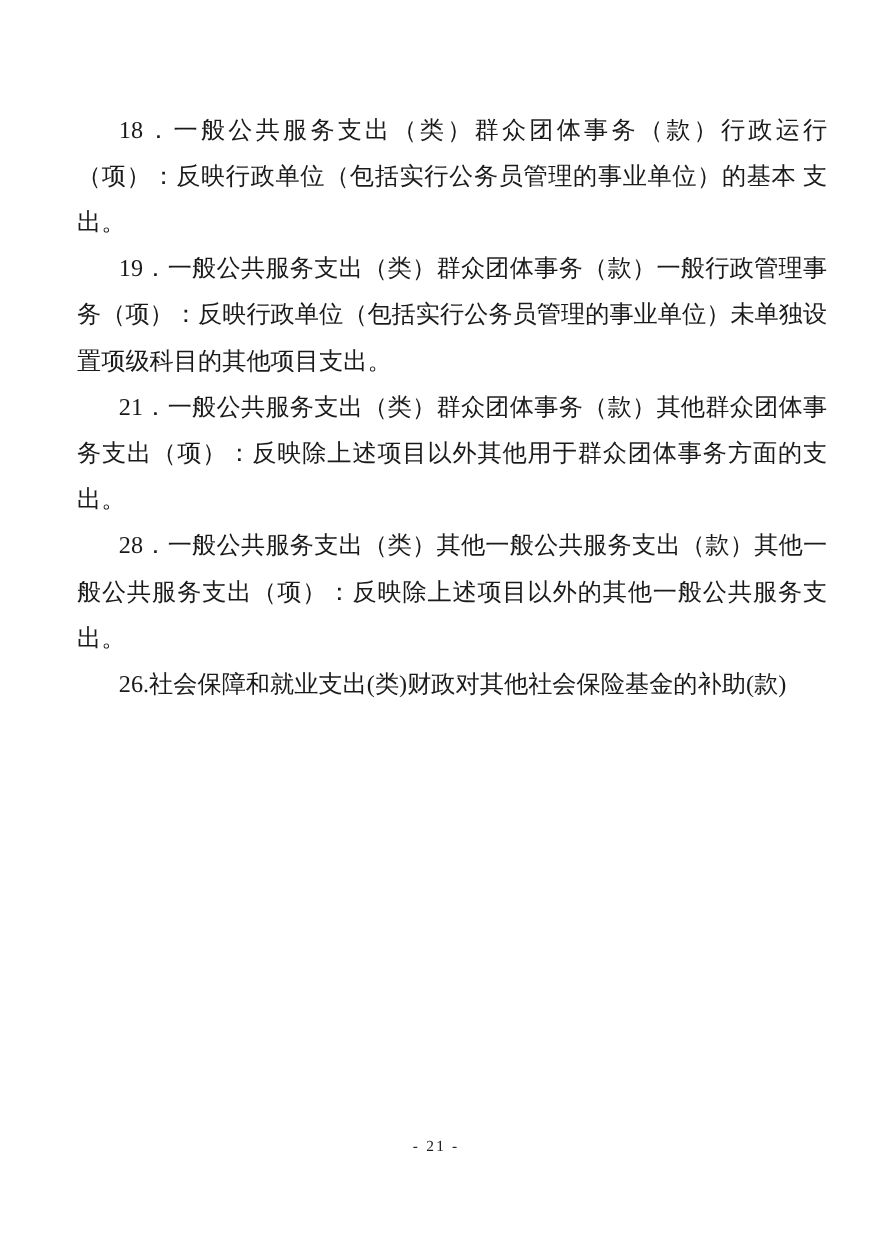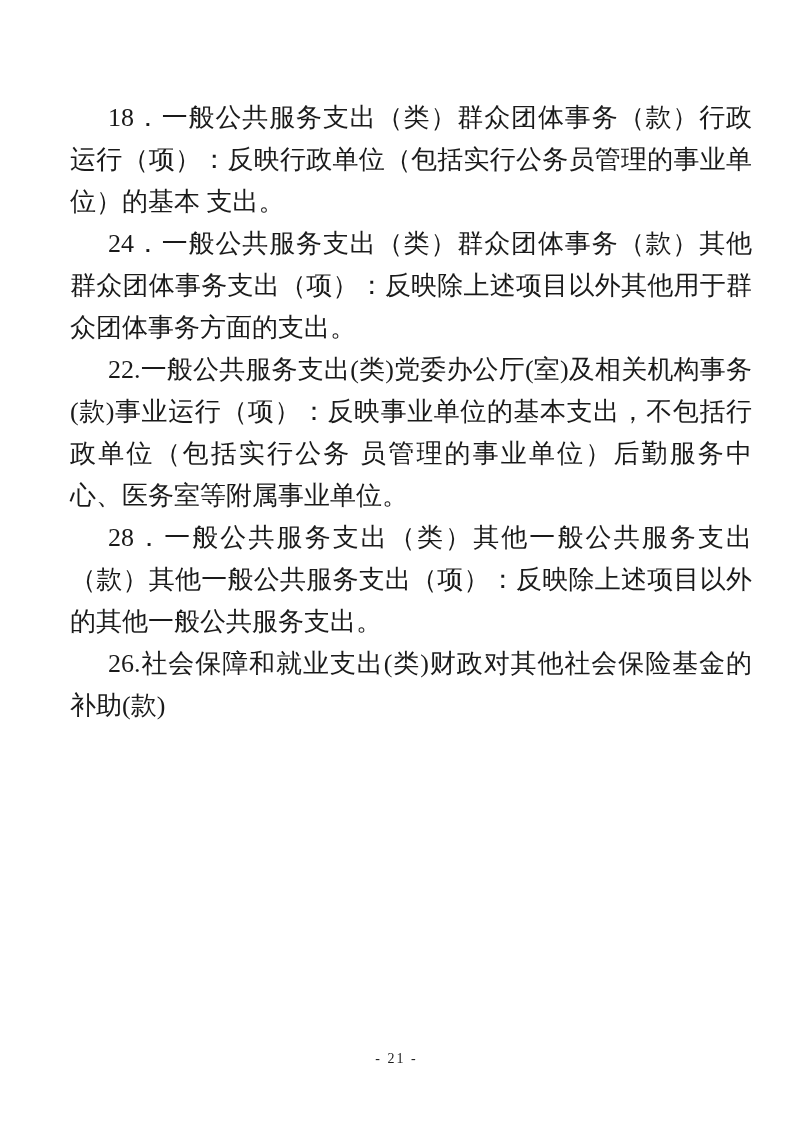--- a/index.html
+++ b/index.html
@@ -19,47 +19,46 @@
   }
   .content {
     position: absolute;
     top: 97px;
     left: 70px;
     width: 682px;
   }
   .para {
     margin: 0;
     padding: 0;
-    font-size: 26px;
+    font-size: 22px;
     line-height: 42px;
     text-align: justify;
     text-indent: 38px;
     word-break: break-all;
   }
   .footer {
     position: absolute;
     top: 1033px;
     left: 0;
     width: 793px;
     text-align: center;
-    margin-top: 16px;
   }
   .page-number {
     font-size: 14px;
     letter-spacing: 2px;
     color: #1a1a1a;
   }
 </style>
 </head>
 <body>
 
 <div class="page">
   <div class="content">
     <p class="para">18．一般公共服务支出（类）群众团体事务（款）行政运行（项）：反映行政单位（包括实行公务员管理的事业单位）的基本 支出。</p>
-    <p class="para">24．一般公共服务支出（类）群众团体事务（款）其他群众团体事务支出（项）：反映除上述项目以外其他用于群众团体事务方面的支出。</p>
-    <p class="para">22.一般公共服务支出(类)党委办公厅(室)及相关机构事务(款)事业运行（项）：反映事业单位的基本支出，不包括行政单位（包括实行公务 员管理的事业单位）后勤服务中心、医务室等附属事业单位。</p>
+    <p class="para">19．一般公共服务支出（类）群众团体事务（款）一般行政管理事务（项）：反映行政单位（包括实行公务员管理的事业单位）未单独设置项级科目的其他项目支出。</p>
+    <p class="para">21．一般公共服务支出（类）群众团体事务（款）其他群众团体事务支出（项）：反映除上述项目以外其他用于群众团体事务方面的支出。</p>
     <p class="para">28．一般公共服务支出（类）其他一般公共服务支出（款）其他一般公共服务支出（项）：反映除上述项目以外的其他一般公共服务支出。</p>
     <p class="para">26.社会保障和就业支出(类)财政对其他社会保险基金的补助(款)</p>
   </div>
   <div class="footer">
     <span class="page-number">- 21 -</span>
   </div>
 </div>
 
 </body></html>

